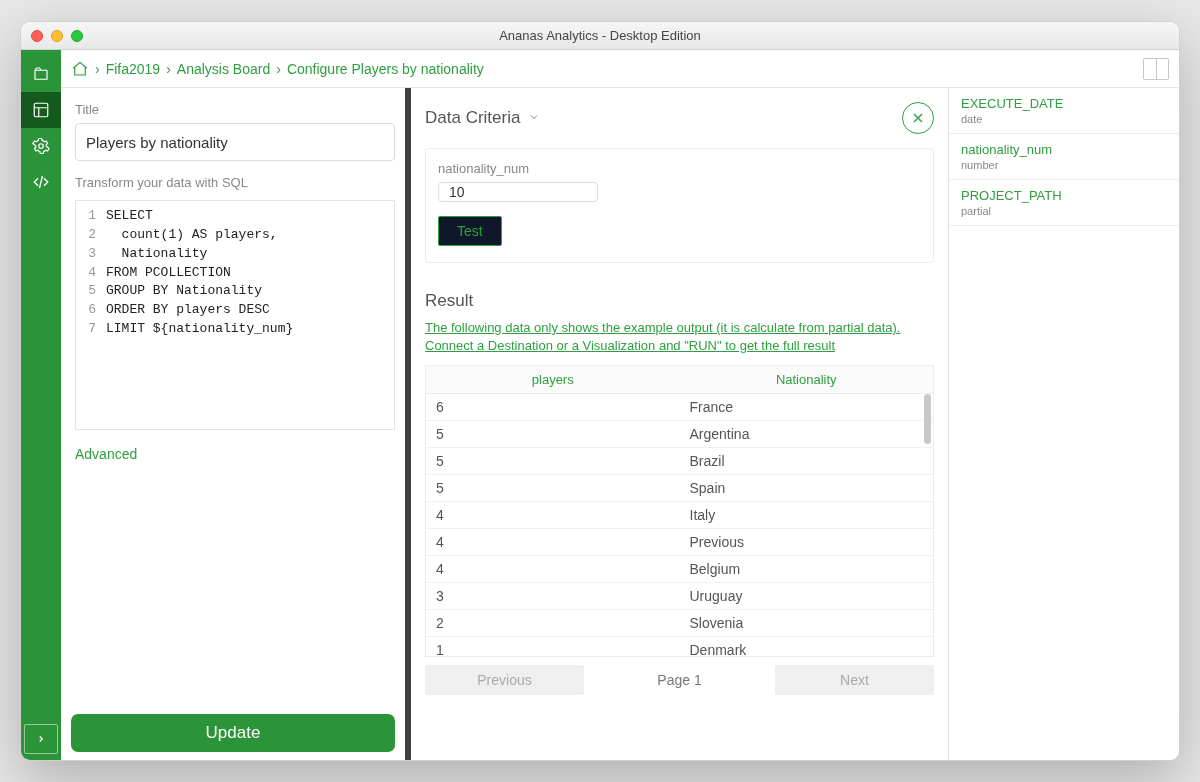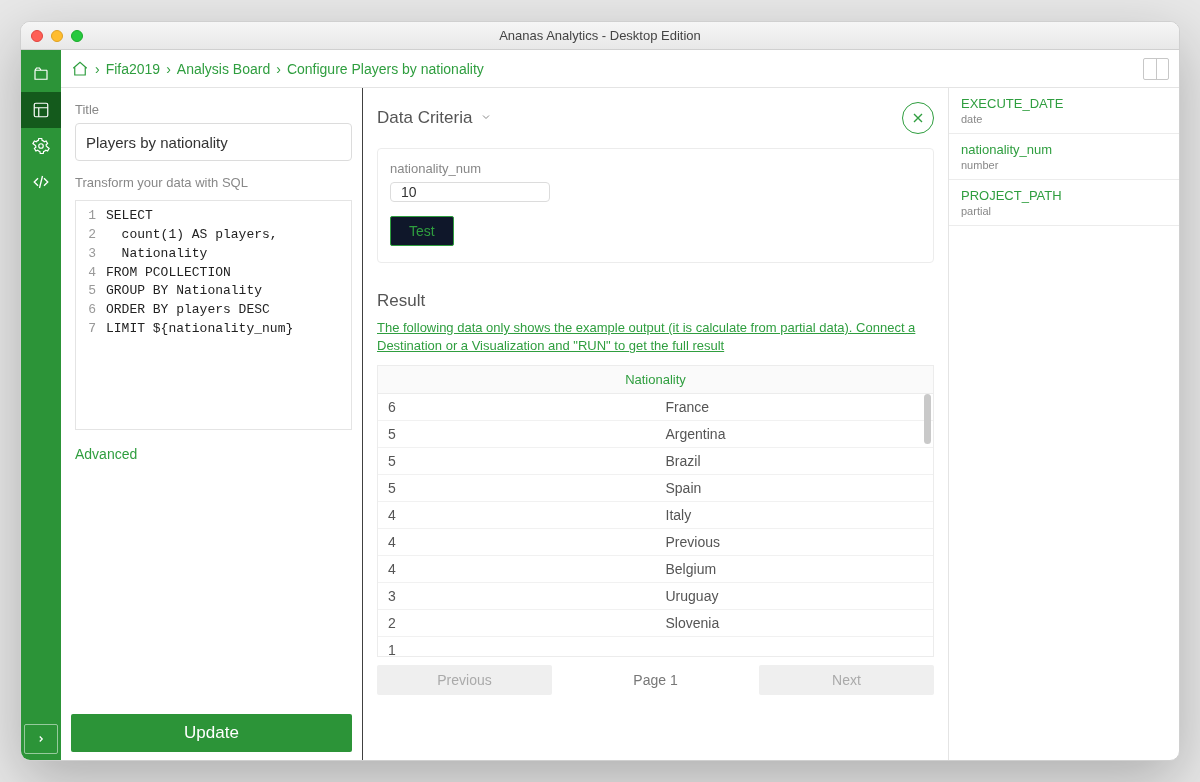--- a/index.html
+++ b/index.html
@@ -73,21 +73,21 @@
   .topbar .panel-toggle {
     width: 26px; height: 22px; border: 1px solid #c7c7c7;
     display: flex; border-radius: 2px; cursor: pointer;
   }
   .topbar .panel-toggle .l { flex: 1; border-right: 1px solid #c7c7c7; }
   .topbar .panel-toggle .r { flex: 1; }
 
   .content { flex: 1; display: flex; min-height: 0; }
 
   .pane { display: flex; flex-direction: column; min-width: 0; }
-  .left-pane { width: 302px; padding: 14px 10px 10px 14px; position: relative; border-right: 1px solid #404040; }
+  .left-pane { width: 350px; padding: 14px 10px 10px 14px; position: relative; border-right: 6px solid #404040; }
   .middle-pane { flex: 1; padding: 14px 14px 8px 14px; border-right: 1px solid #e4e4e4; }
   .right-pane { width: 230px; }
 
   .label { font-size: 13px; color: #888; margin-bottom: 6px; }
   .input {
     width: 100%; height: 38px;
     border: 1px solid #dcdcdc; border-radius: 4px;
     padding: 0 10px; font-size: 15px; color: #333;
   }
 
@@ -102,21 +102,21 @@
   .gutter { width: 24px; text-align: right; color: #999; padding: 6px 4px 6px 0; user-select: none; }
   .code { padding: 6px 6px; white-space: pre; color: #222; overflow: auto; flex:1;}
 
   .advanced { color: #2f9e3f; font-size: 14px; margin-top: 16px; cursor: pointer; }
 
   .left-footer {
     position: absolute; left: 10px; right: 10px; bottom: 8px;
   }
   .update-btn {
     width: 100%; height: 38px; background: #2c9438; color: #fff;
-    font-size: 17px; border: none; border-radius: 2px; cursor: pointer;
+    font-size: 17px; border: none; border-radius: 7px; cursor: pointer;
   }
 
   .section-head { display: flex; align-items: center; gap: 8px; color: #555; font-size: 17px; margin-bottom: 14px; }
   .section-head .chev { font-size: 12px; color: #888; }
   .close-btn {
     margin-left: auto;
     width: 32px; height: 32px; border-radius: 50%;
     border: 1px solid #2f9e3f;
     display: flex; align-items: center; justify-content: center;
     color: #2f9e3f; font-size: 18px; cursor: pointer;
@@ -282,20 +282,21 @@
             <div class="param-label">nationality_num</div>
             <input class="param-input" value="10" style="">
             <div><button class="test-btn">Test</button></div>
           </div>
 
           <div class="result-title">Result</div>
           <div class="result-note">The following data only shows the example output (it is calculate from partial data). Connect a Destination or a Visualization and "RUN" to get the full result</div>
 
           <div class="table-wrap">
             <div class="thead">
+              <div class="th">players</div>
               <div class="th">Nationality</div>
             </div>
             <div class="tbody" id="tbody">
                 <div class="trow">
                   <div class="td">6</div>
                   <div class="td">France</div>
                 </div>
                 <div class="trow">
                   <div class="td">5</div>
                   <div class="td">Argentina</div>
@@ -323,20 +324,21 @@
                 <div class="trow">
                   <div class="td">3</div>
                   <div class="td">Uruguay</div>
                 </div>
                 <div class="trow">
                   <div class="td">2</div>
                   <div class="td">Slovenia</div>
                 </div>
                 <div class="trow">
                   <div class="td">1</div>
+                  <div class="td">Denmark</div>
                 </div>
               </div>
             <div class="scroll-track"></div>
           </div>
 
           <div class="pager">
             <div class="pgbtn">Previous</div>
             <div class="pginfo">Page 1</div>
             <div class="pgbtn">Next</div>
           </div>

